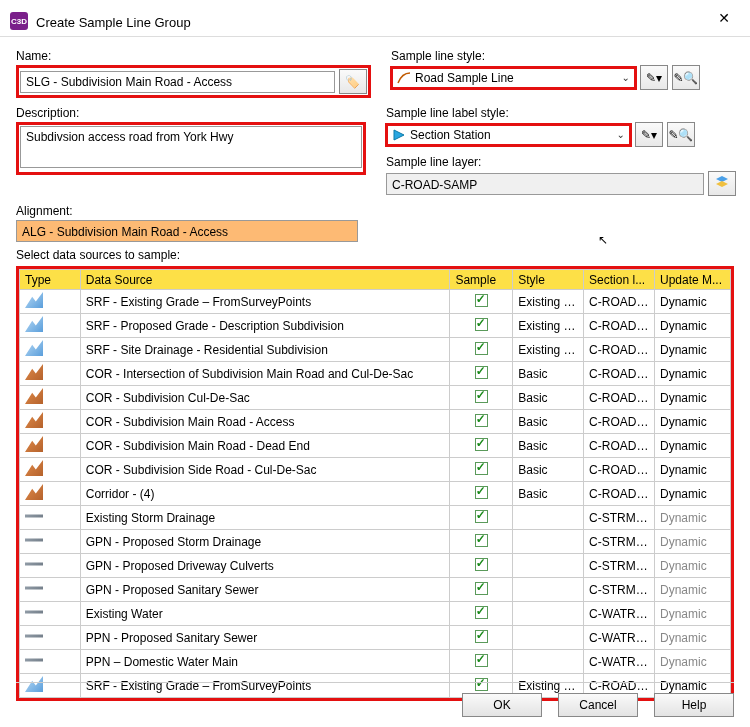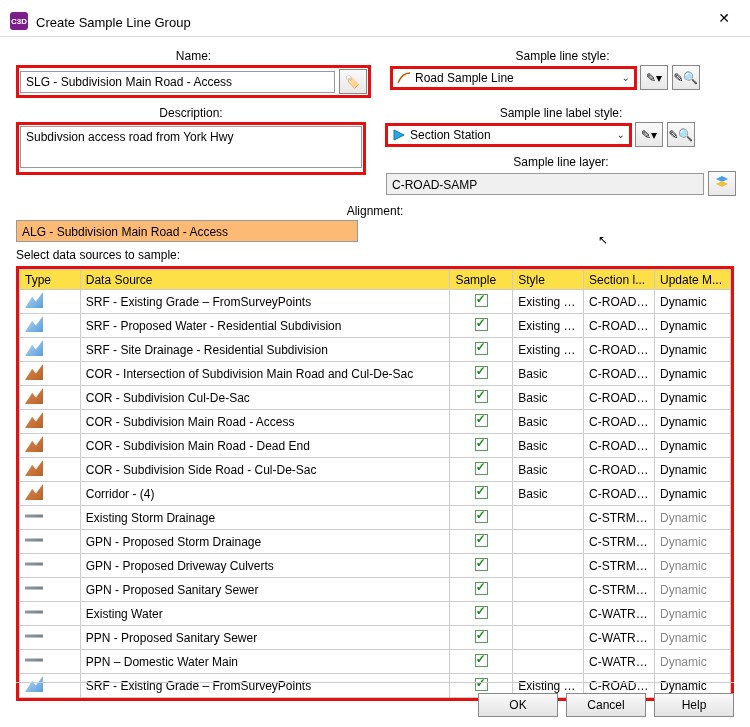--- a/index.html
+++ b/index.html
@@ -47,21 +47,20 @@
     .row {
       display: flex;
       gap: 20px;
       margin-bottom: 8px;
     }
     .col-left { width: 355px; }
     .col-right { flex: 1; }
     .label {
       display: block;
       margin-bottom: 2px;
-      text-align: center;
     }
     .field-group {
       display: flex;
       align-items: center;
       gap: 4px;
     }
     .text-input, .textarea, .readonly-box, .select {
       border: 1px solid #999;
       padding: 3px 5px;
       font-family: inherit;
@@ -185,21 +184,21 @@
     .type-icon.pipe {
       background: linear-gradient(135deg,#9aa5b0,#6a7580);
       clip-path: polygon(0 40%, 100% 40%, 100% 60%, 0 60%);
     }
     .muted { color: #888; }
     .footer {
       position: absolute;
       right: 16px;
       bottom: 10px;
       display: flex;
-      gap: 8px;
+      gap: 16px;
     }
     .btn {
       width: 80px;
       height: 24px;
       border: 1px solid #888;
       background: linear-gradient(#fafafa, #e3e3e3);
       cursor: pointer;
       font-family: inherit;
       font-size: 12px;
     }
@@ -331,21 +330,21 @@
           <tr>
             <td class="col-type"><span class="type-icon"></span></td>
             <td class="col-ds">SRF - Existing Grade – FromSurveyPoints</td>
             <td class="col-sample" style="text-align:center"><span class="check"></span></td>
             <td class="col-style">Existing G...</td>
             <td class="col-layer">C-ROAD-...</td>
             <td class="col-update">Dynamic</td>
           </tr>
           <tr>
             <td class="col-type"><span class="type-icon"></span></td>
-            <td class="col-ds">SRF - Proposed Water - Residential Subdivision</td>
+            <td class="col-ds">SRF - Proposed Grade - Description Subdivision</td>
             <td class="col-sample" style="text-align:center"><span class="check"></span></td>
             <td class="col-style">Existing G...</td>
             <td class="col-layer">C-ROAD-...</td>
             <td class="col-update">Dynamic</td>
           </tr>
           <tr>
             <td class="col-type"><span class="type-icon"></span></td>
             <td class="col-ds">SRF - Site Drainage - Residential Subdivision</td>
             <td class="col-sample" style="text-align:center"><span class="check"></span></td>
             <td class="col-style">Existing G...</td>

